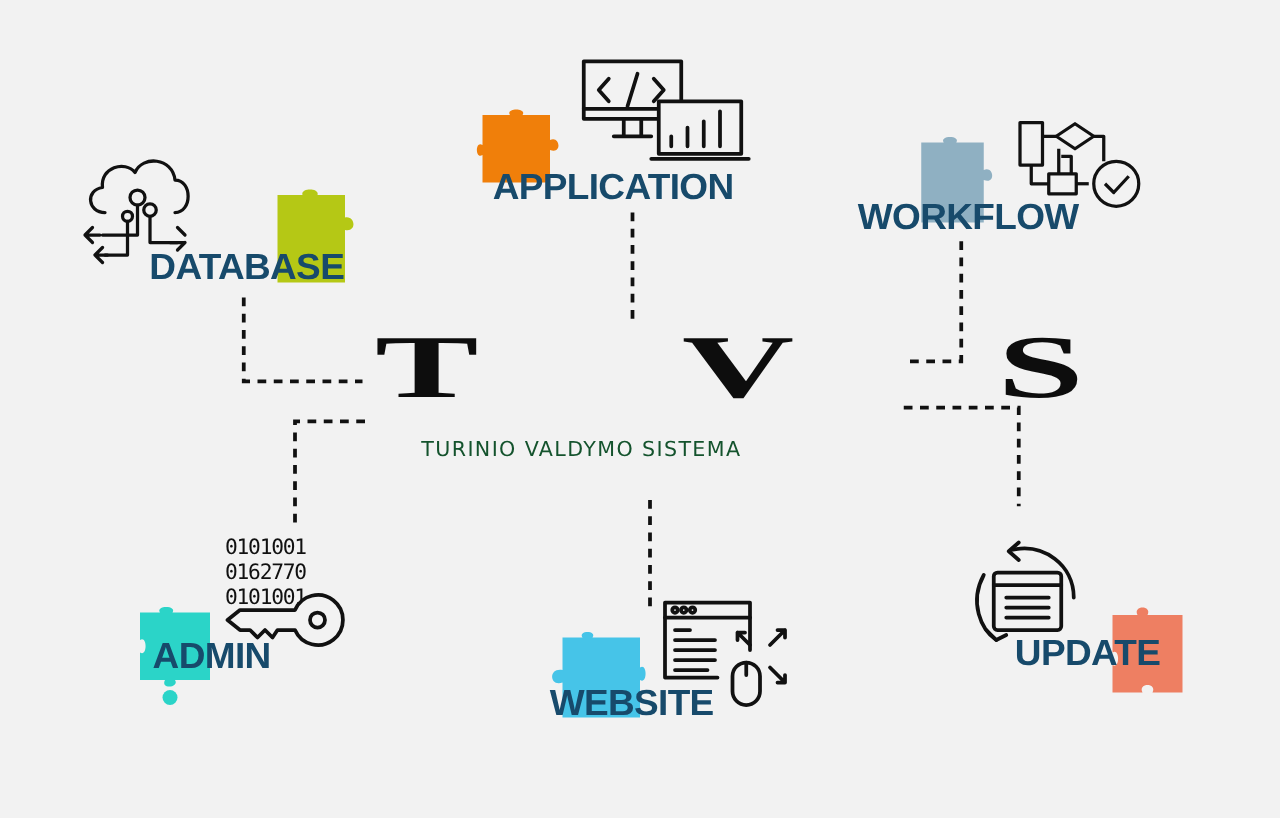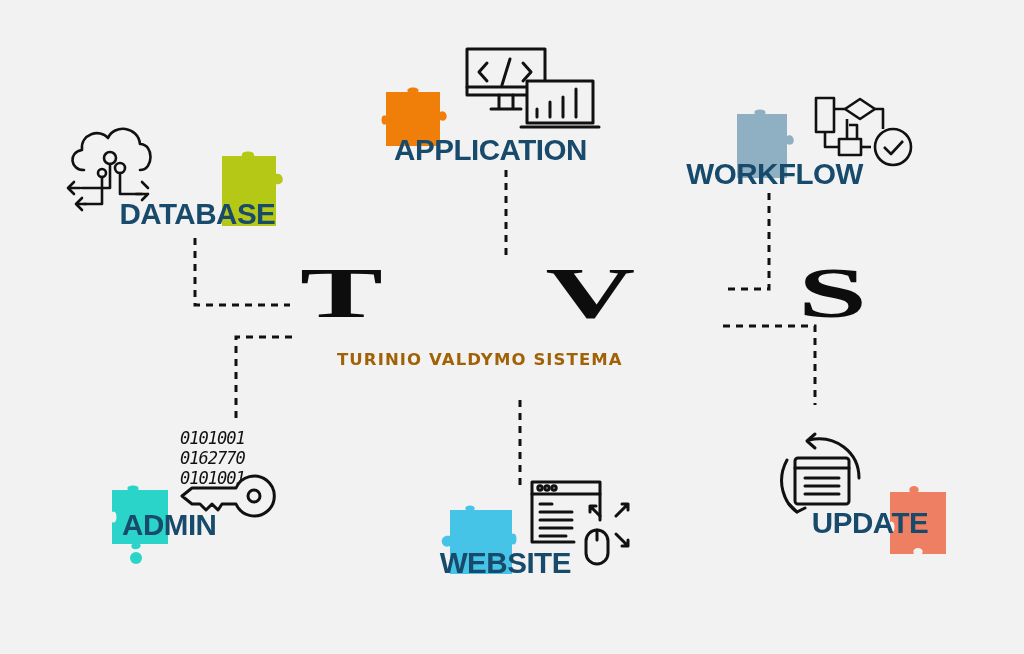--- a/index.html
+++ b/index.html
@@ -1,20 +1,20 @@
 <!DOCTYPE html>
 <html><head>
 <meta charset="utf-8">
 <style>
   html, body { margin:0; padding:0; }
   body { width:1024px; height:654px; background:#f2f2f2; position:relative; overflow:hidden; font-family:"Liberation Sans", sans-serif; }
-  .abs { position:absolute;font-style:italic; }
+  .abs { position:absolute; }
   .title-main { position:absolute; left:300px; top:262px; width:420px; height:80px; font-family:"Liberation Serif", serif; font-weight:bold; font-size:92px; line-height:80px; color:#0d0d0d; display:flex; justify-content:space-between; transform:scaleX(1.35) scaleY(0.78); transform-origin:left top; letter-spacing:0; }
   .title-main span { display:inline-block; }
-  .subtitle { position:absolute; left:337px; top:350px; font-family:"DejaVu Sans", sans-serif; font-weight:bold; font-size:16.5px; letter-spacing:1.1px; color:#a16207; }
+  .subtitle { position:absolute; left:337px; top:350px; font-family:"DejaVu Sans", sans-serif; font-weight:normal; font-size:16.5px; letter-spacing:1.1px; color:#14532d; }
   .node-label { position:absolute; font-family:"Liberation Sans", sans-serif; font-weight:900; font-weight:bold; color:#174a6b; font-size:29px; letter-spacing:-0.5px; line-height:30px; transform:scaleX(1.02); }
   svg { position:absolute; overflow:visible; }
 </style>
 </head>
 <body>
 
 <svg width="1024" height="654" style="left:0;top:0;">
   <g stroke="#111" stroke-width="3" stroke-dasharray="7,6" fill="none">
 
     <polyline points="195,238 195,305 290,305"></polyline>

